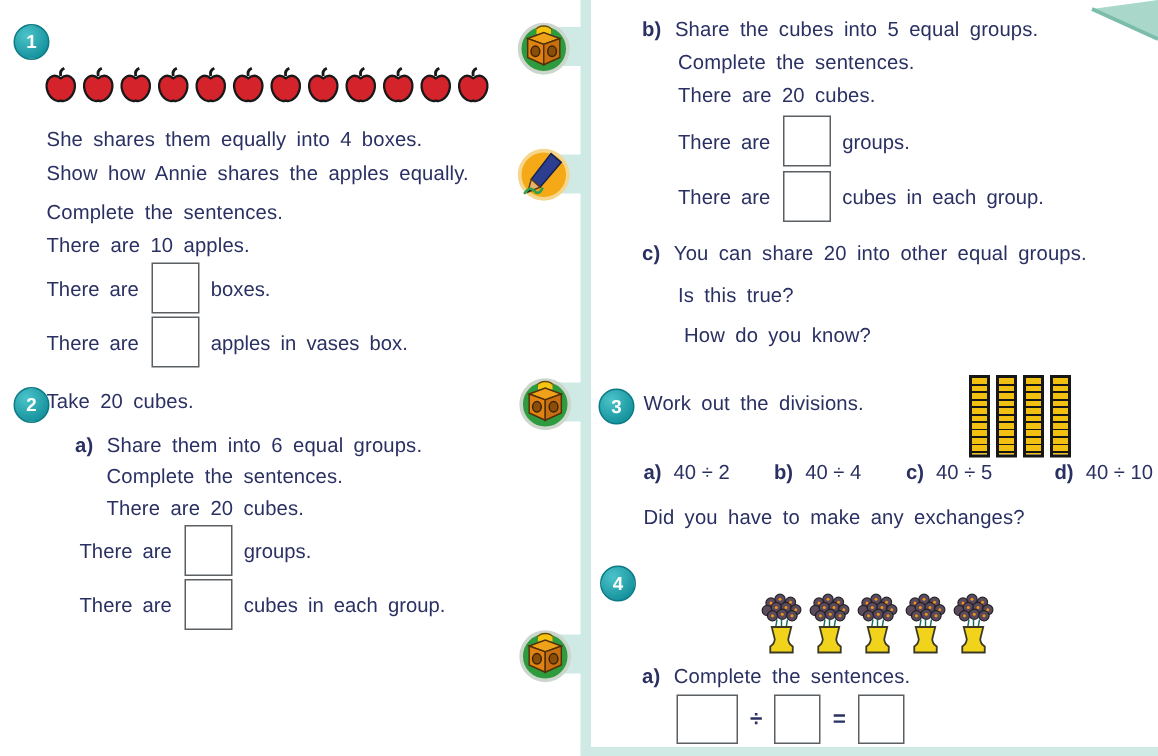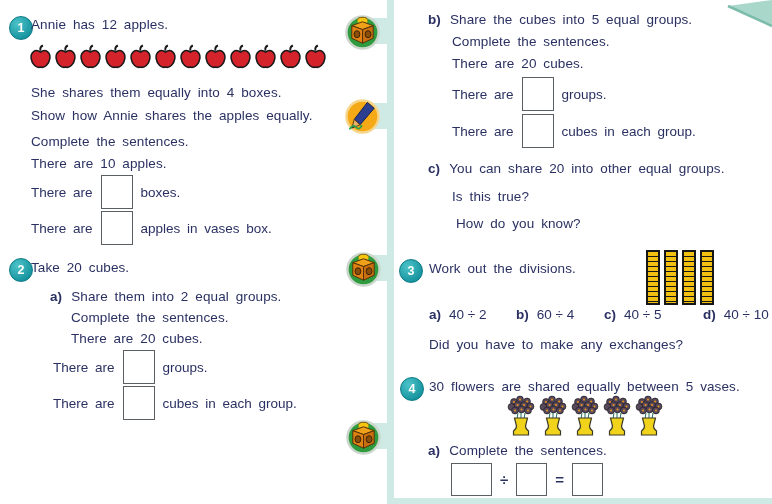--- a/index.html
+++ b/index.html
@@ -80,21 +80,20 @@
 
   <svg class="icon" style="left:344px;top:98px" viewBox="0 0 38 38">
     <circle cx="19" cy="19" r="16.5" fill="#f5a916" stroke="#f6d68c" stroke-width="2.5"></circle>
     <path d="M24,4.5 L31,10.5 L16.5,27.5 L10.5,22 Z" fill="#2c3e8f" stroke="#14204d" stroke-width="1"></path>
     <polygon points="10.5,22 16.5,27.5 8,31 " fill="#e8b06a" stroke="#5a3c14" stroke-width="1"></polygon>
     <polygon points="9.2,28.4 10.6,29.6 8,31" fill="#1a1a1a"></polygon>
     <path d="M6,31.5 q3.5,-5 6.5,-1.5 t5.5,-1.5" stroke="#2ba04e" stroke-width="1.8" fill="none" stroke-linecap="round"></path>
   </svg>
 
   <div class="badge" style="left:9px;top:16px">1</div>
-  <div class="line" style="left:31px;top:17px">Annie has 12 apples.</div>
 
   <div class="apples">
     <svg width="23" height="26" viewBox="0 0 24 26">
       <path d="M12,6.5 Q11,2.5 14.5,1" stroke="#191919" stroke-width="2" fill="none"></path>
       <path d="M12,8 C6.5,3.5 1.5,8.5 2.2,14.5 C3,20.5 8,25 12,23.5 C16,25 21,20.5 21.8,14.5 C22.5,8.5 17.5,3.5 12,8 Z" fill="#d5232b" stroke="#191919" stroke-width="1.6"></path>
     </svg>
   <svg width="23" height="26" viewBox="0 0 24 26">
       <path d="M12,6.5 Q11,2.5 14.5,1" stroke="#191919" stroke-width="2" fill="none"></path>
       <path d="M12,8 C6.5,3.5 1.5,8.5 2.2,14.5 C3,20.5 8,25 12,23.5 C16,25 21,20.5 21.8,14.5 C22.5,8.5 17.5,3.5 12,8 Z" fill="#d5232b" stroke="#191919" stroke-width="1.6"></path>
     </svg>
@@ -153,21 +152,21 @@
   <div class="fillrow" style="left:31px;top:211px">
     <span>There are</span>
     <span class="abox"></span>
     <span>apples in vases box.</span>
   </div>
 
   <div class="badge" style="left:9px;top:258px">2</div>
   <div class="line" style="left:31px;top:260px">Take 20 cubes.</div>
 
   <div class="line" style="left:50px;top:289px">
-    <span class="qlabel">a)</span><span>Share them into 2 equal groups.</span>
+    <span class="qlabel">a)</span><span>Share them into 6 equal groups.</span>
   </div>
   <div class="line" style="left:71px;top:310px">Complete the sentences.</div>
   <div class="line" style="left:71px;top:331px">There are 20 cubes.</div>
 
   <div class="fillrow" style="left:53px;top:350px">
     <span>There are</span>
     <span class="abox"></span>
     <span>groups.</span>
   </div>
   <div class="fillrow" style="left:53px;top:386px">
@@ -209,36 +208,35 @@
       <div class="rod"></div>
     </div>
 
   <div class="divrow">
     <span class="divitem" style="left:0px">
       <b>a)</b>
         <span>40 ÷ 2</span>
     </span>
     <span class="divitem" style="left:87px">
       <b>b)</b>
-        <span>60 ÷ 4</span>
+        <span>40 ÷ 4</span>
     </span>
     <span class="divitem" style="left:175px">
       <b>c)</b>
         <span>40 ÷ 5</span>
     </span>
     <span class="divitem" style="left:274px">
       <b>d)</b>
         <span>40 ÷ 10</span>
     </span>
   </div>
 
   <div class="line" style="left:429px;top:337px">Did you have to make any exchanges?</div>
 
   <div class="badge" style="left:400px;top:377px">4</div>
-  <div class="line" style="left:429px;top:379px">30 flowers are shared equally between 5 vases.</div>
 
   <div class="vases">
     <svg width="30" height="42" viewBox="0 0 30 42">
       <g stroke="#26202a" stroke-width="0.8" fill="#5a4b5c">
         <circle cx="8" cy="7" r="3.4"></circle>
           <circle cx="14" cy="4.5" r="3.4"></circle>
           <circle cx="21" cy="6.5" r="3.4"></circle>
         <circle cx="5.5" cy="12" r="3.4"></circle>
           <circle cx="11.5" cy="10" r="3.4"></circle>
           <circle cx="18" cy="10" r="3.4"></circle>

